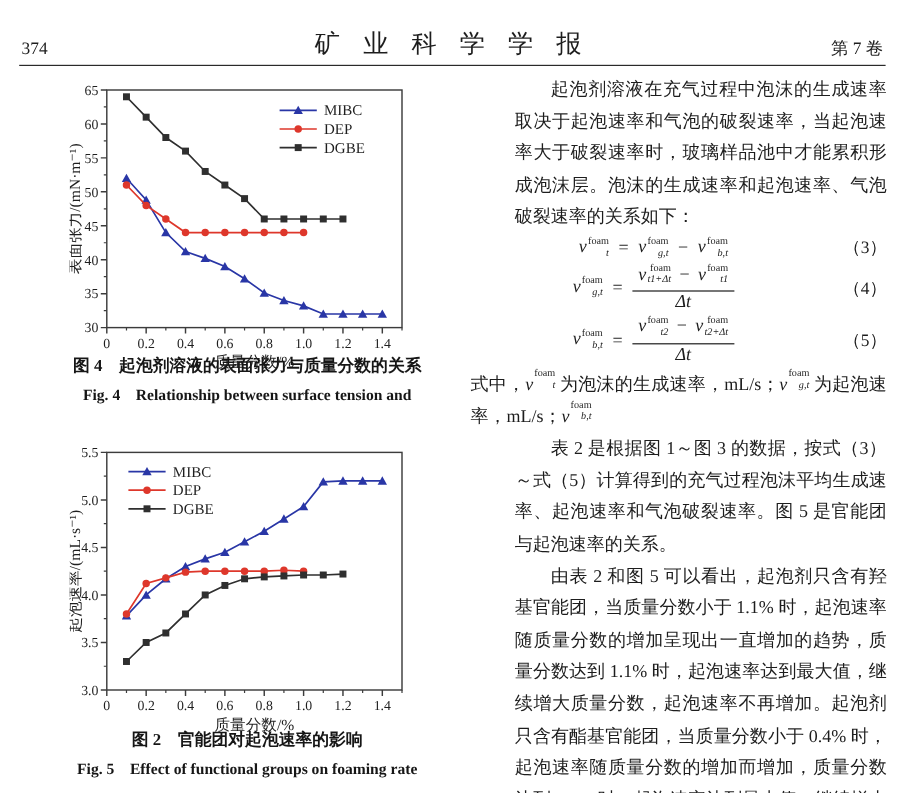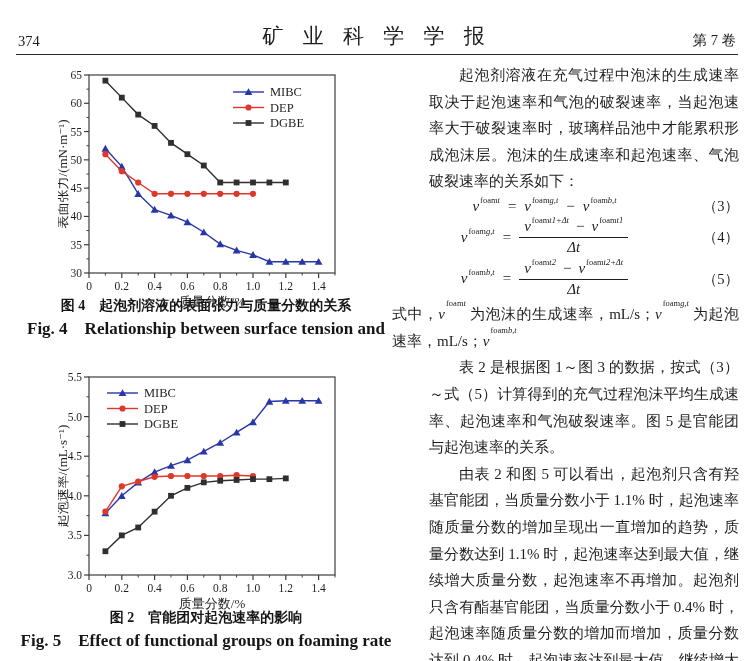--- a/index.html
+++ b/index.html
@@ -25,38 +25,38 @@
   #chart5{left:58px; top:366px;}
   svg text{font-family:"Liberation Serif","DejaVu Serif",serif; fill:#1f1f1f;}
   svg .tick{font-size:11.5px;}
   svg .axis-label{font-size:13px;}
   svg .legend{font-size:12.5px;}
   .caption{
     position:absolute; left:14px; width:384px; text-align:center;
     font-weight:bold; color:#161616;
   }
   .caption .cn{font-size:14px; line-height:24px;}
-  .caption .en{font-size:17px; line-height:22px;}
+  .caption .en{font-size:13px; line-height:22px;}
   #cap4{top:294px;}
   #cap5{top:606px;}
   
   .right-col{
     position:absolute; left:392px; top:62px; width:347px;
     font-size:15px; line-height:26.6px; text-align:justify;
   }
   .right-col p{margin:0; padding:0;}
   .right-col p.indent{text-indent:2em;margin-left:37px;}
   
   .eq-row{display:flex; align-items:center; margin:3px 0; line-height:1.15;}
   .eq-center{flex:1; display:flex; justify-content:center; align-items:center; gap:7px;}
   .eq-num{width:42px; text-align:right; font-size:14.5px;}
   .vsym{display:inline-flex; align-items:flex-start; white-space:nowrap;}
   .vsym .base{font-style:italic; font-size:15px;}
   .stack{
-    display:inline-flex; align-items:flex-end;
+    display:inline-flex; flex-direction:column; align-items:flex-end;
     font-size:8.5px; line-height:1.15; vertical-align:-6px; margin-left:1px;
     transform:translateY(-2px); font-style:normal;
   }
   .stack .sub{font-style:italic;}
   .frac{display:inline-flex; flex-direction:column; align-items:center;}
   .frac .num{display:flex; align-items:flex-start; gap:6px; padding:0 5px 2px 5px; border-bottom:1.3px solid #1d1d1d;}
   .frac .den{padding-top:1px; font-style:italic;}
   .op{padding:0 1px;}
 </style>
 </head>

